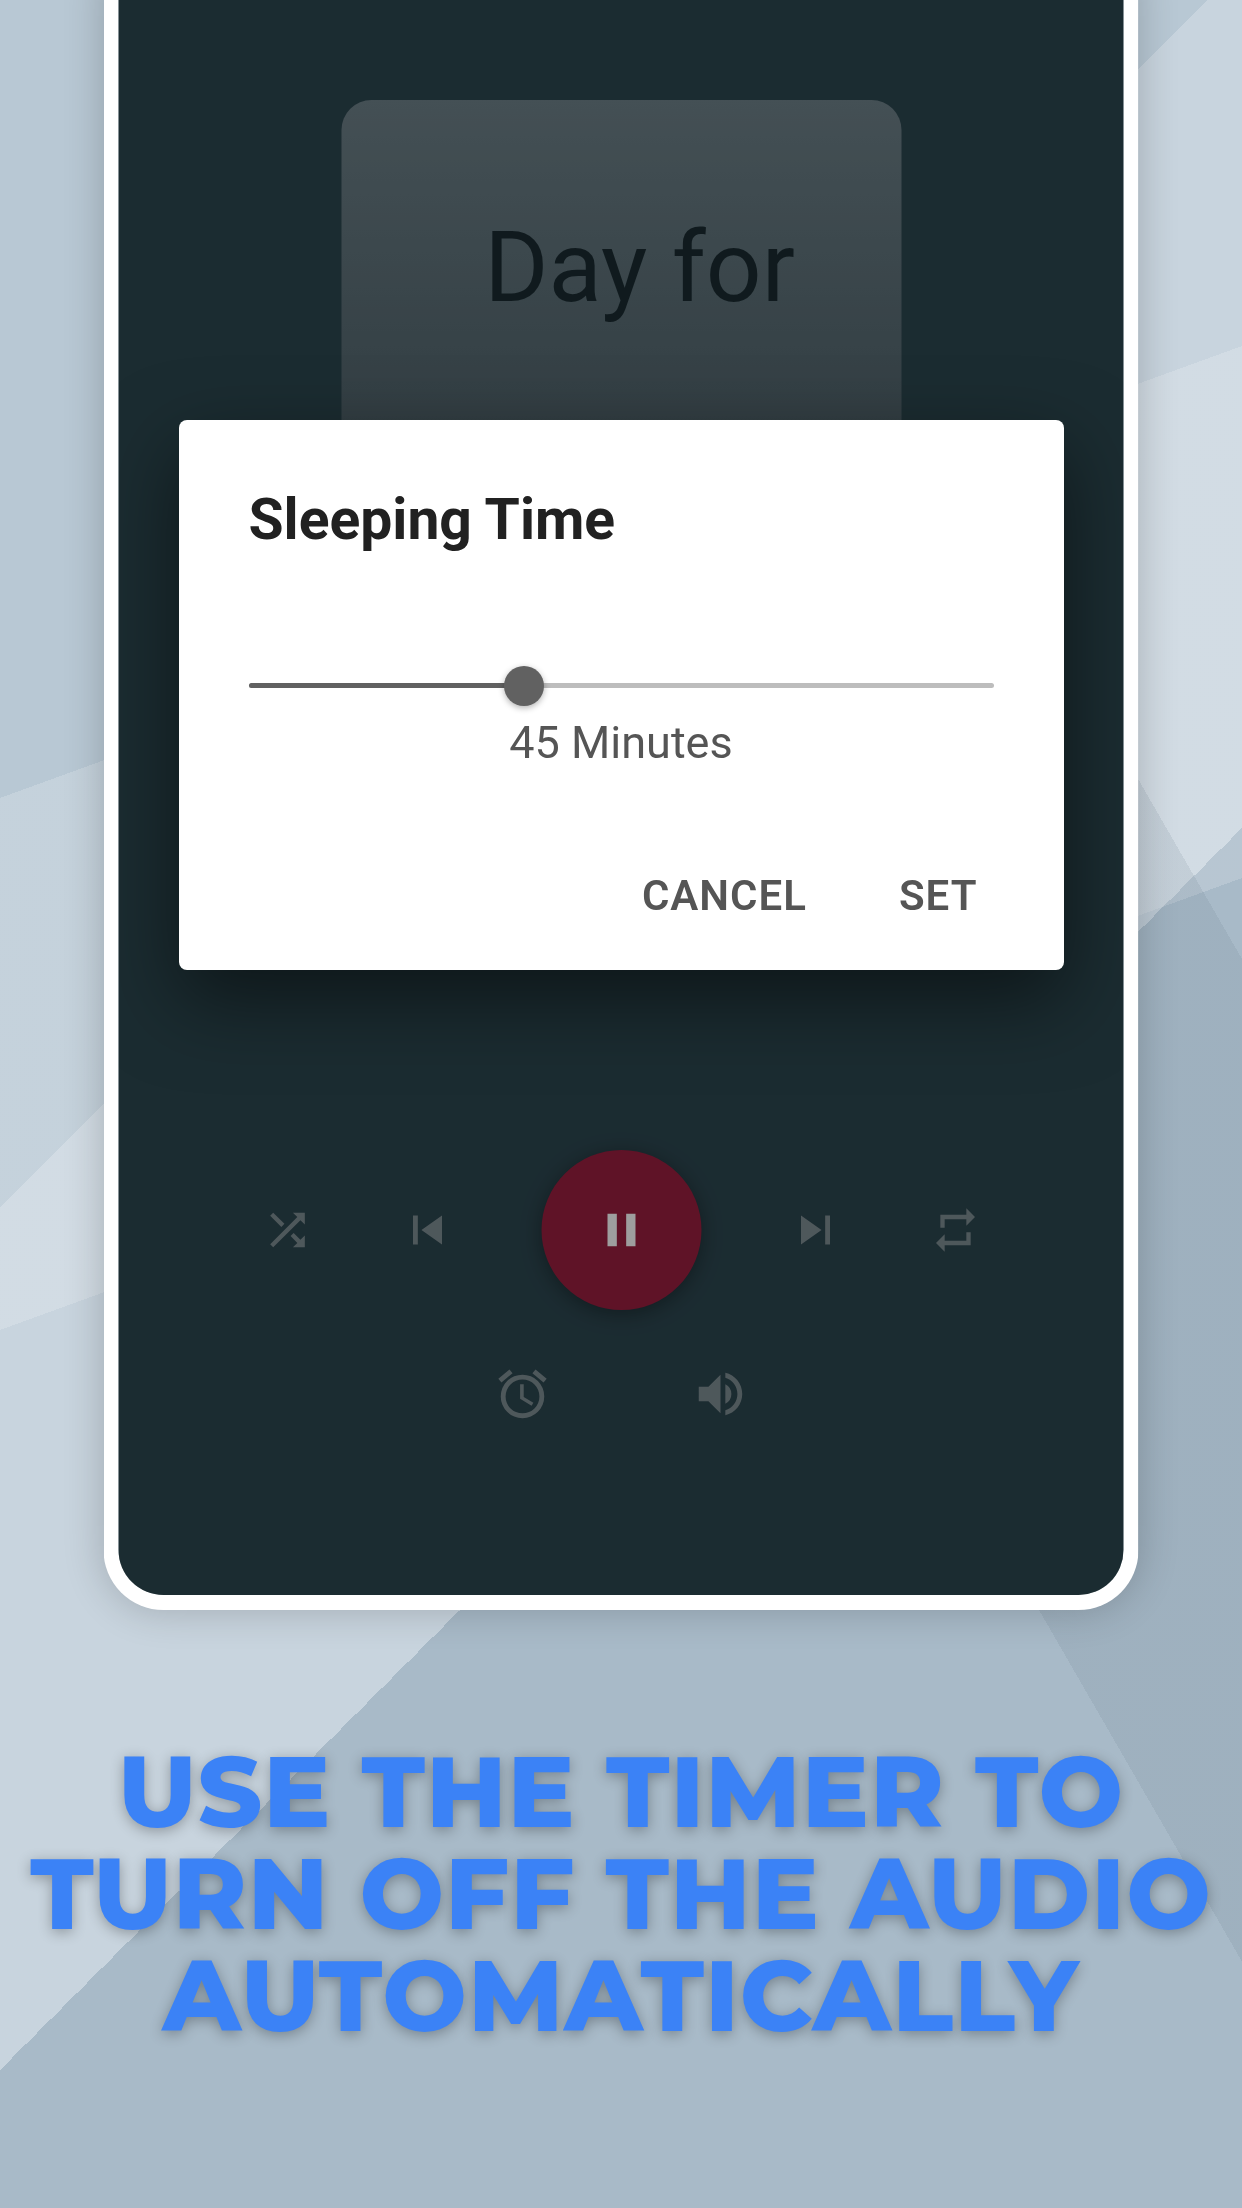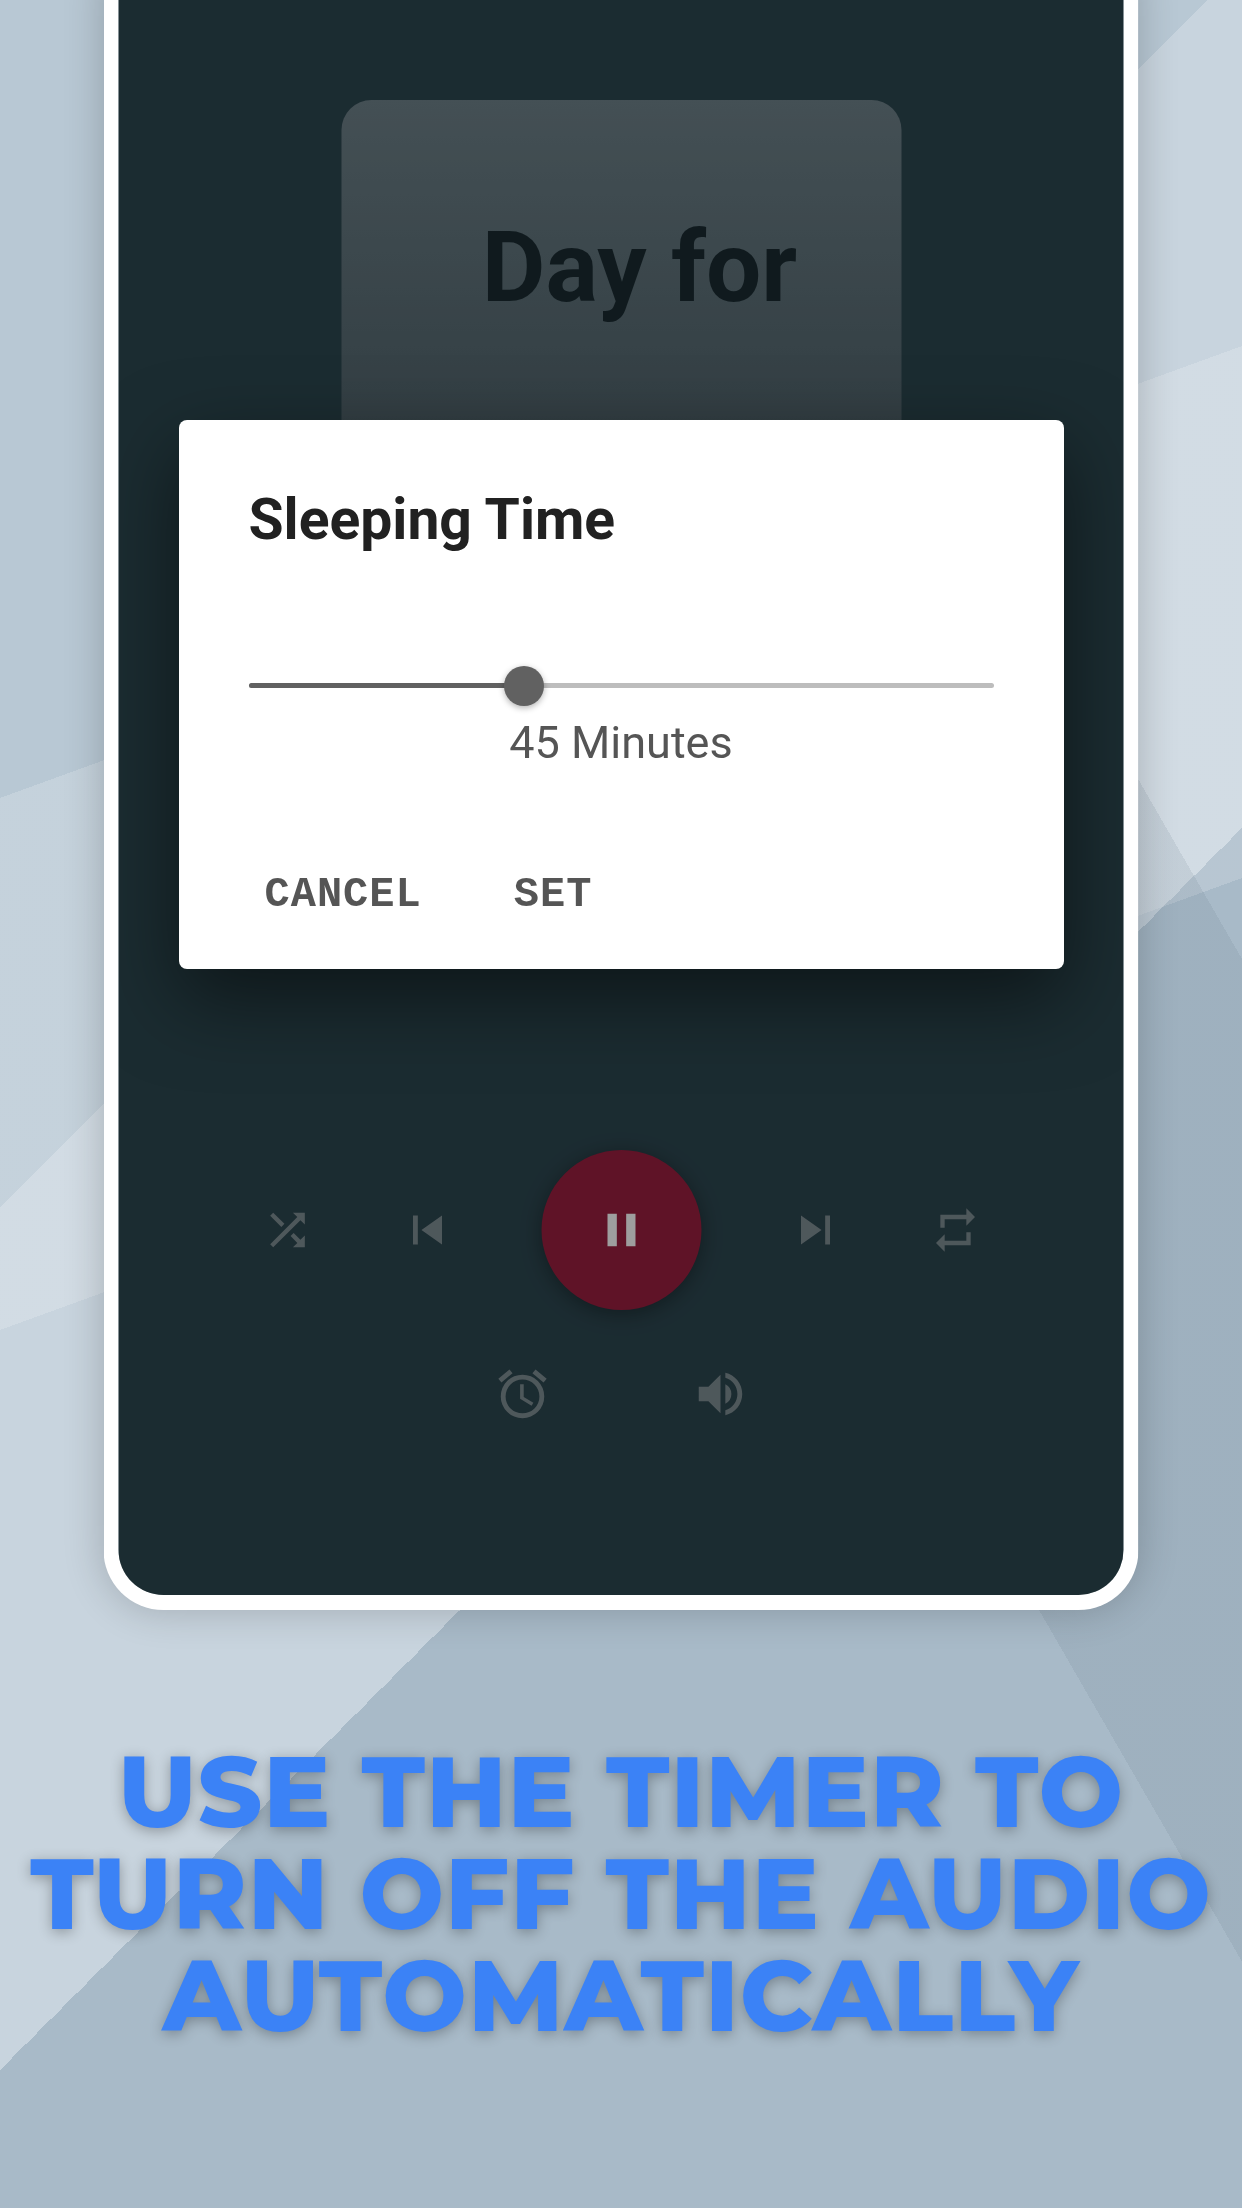--- a/index.html
+++ b/index.html
@@ -25,21 +25,21 @@
   width:1035px; height:1640px; border:15px solid #fff; border-top:none;
   border-radius:0 0 60px 60px; background:#2d4750; overflow:hidden;
   box-shadow:0 0 40px rgba(0,0,0,.2); }
 .phone-inner { position:absolute; inset:0; }
 
 
 .art { position:absolute; left:50%; top:130px; transform:translateX(-50%);
   width:560px; height:560px; border-radius:30px;
   background:linear-gradient(180deg,#6e8189 0%,#3e5159 100%);
   display:flex; align-items:flex-start; justify-content:center; padding-top:110px; }
-.art-text { font-size:98px; font-weight:700; color:#1a2b31;margin-left:37px; }
+.art-text { font-size:98px; font-weight:400; color:#1a2b31;margin-left:37px; }
 
 
 .track { position:absolute; left:0; right:0; top:945px; text-align:center;
   font-size:48px; color:#95a3a8; }
 
 
 .controls { position:absolute; left:0; right:0; top:1180px;
   display:flex; align-items:center; justify-content:center; gap:85px; }
 .ctrl { color:#7f8e93; display:inline-flex; cursor:pointer; }
 .ctrl svg { width:52px; height:52px; display:block; }
@@ -62,22 +62,22 @@
   box-shadow:0 30px 80px rgba(0,0,0,.5); padding:66px 70px 38px; }
 .dialog-title { font-size:57px; font-weight:700; color:#212121; }
 .slider { position:relative; margin:130px 0 20px; }
 .track-line { height:5px; background:#bdbdbd; border-radius:3px; position:relative; }
 .track-fill { position:absolute; left:0; top:0; bottom:0; width:37%;
   background:#616161; border-radius:3px; }
 .thumb { position:absolute; top:50%; left:37%; transform:translate(-50%,-50%);
   width:40px; height:40px; border-radius:50%; background:#616161;
   box-shadow:0 2px 6px rgba(0,0,0,.3); }
 .slider-value { text-align:center; font-size:45px; color:#555; margin-top:28px; }
-.dialog-actions { display:flex; justify-content:flex-start; gap:60px;
-  margin-top:90px;font-family:Liberation Mono, monospace; }
+.dialog-actions { display:flex; justify-content:flex-end; gap:60px;
+  margin-top:90px; }
 .dialog-btn { font-size:42px; font-weight:600; letter-spacing:1px;
   color:#555; cursor:pointer; padding:12px 16px; }
 
 
 .promo { position:absolute; left:30px; right:30px; top:1740px; text-align:center;
   color:#3b82f6; font-size:100px; font-weight:800; line-height:1.02;
   text-shadow:0 3px 14px rgba(0,0,0,.3); letter-spacing:1px;
   font-family:"Montserrat","Segoe UI",Roboto,sans-serif; }
 </style>
 </head>

